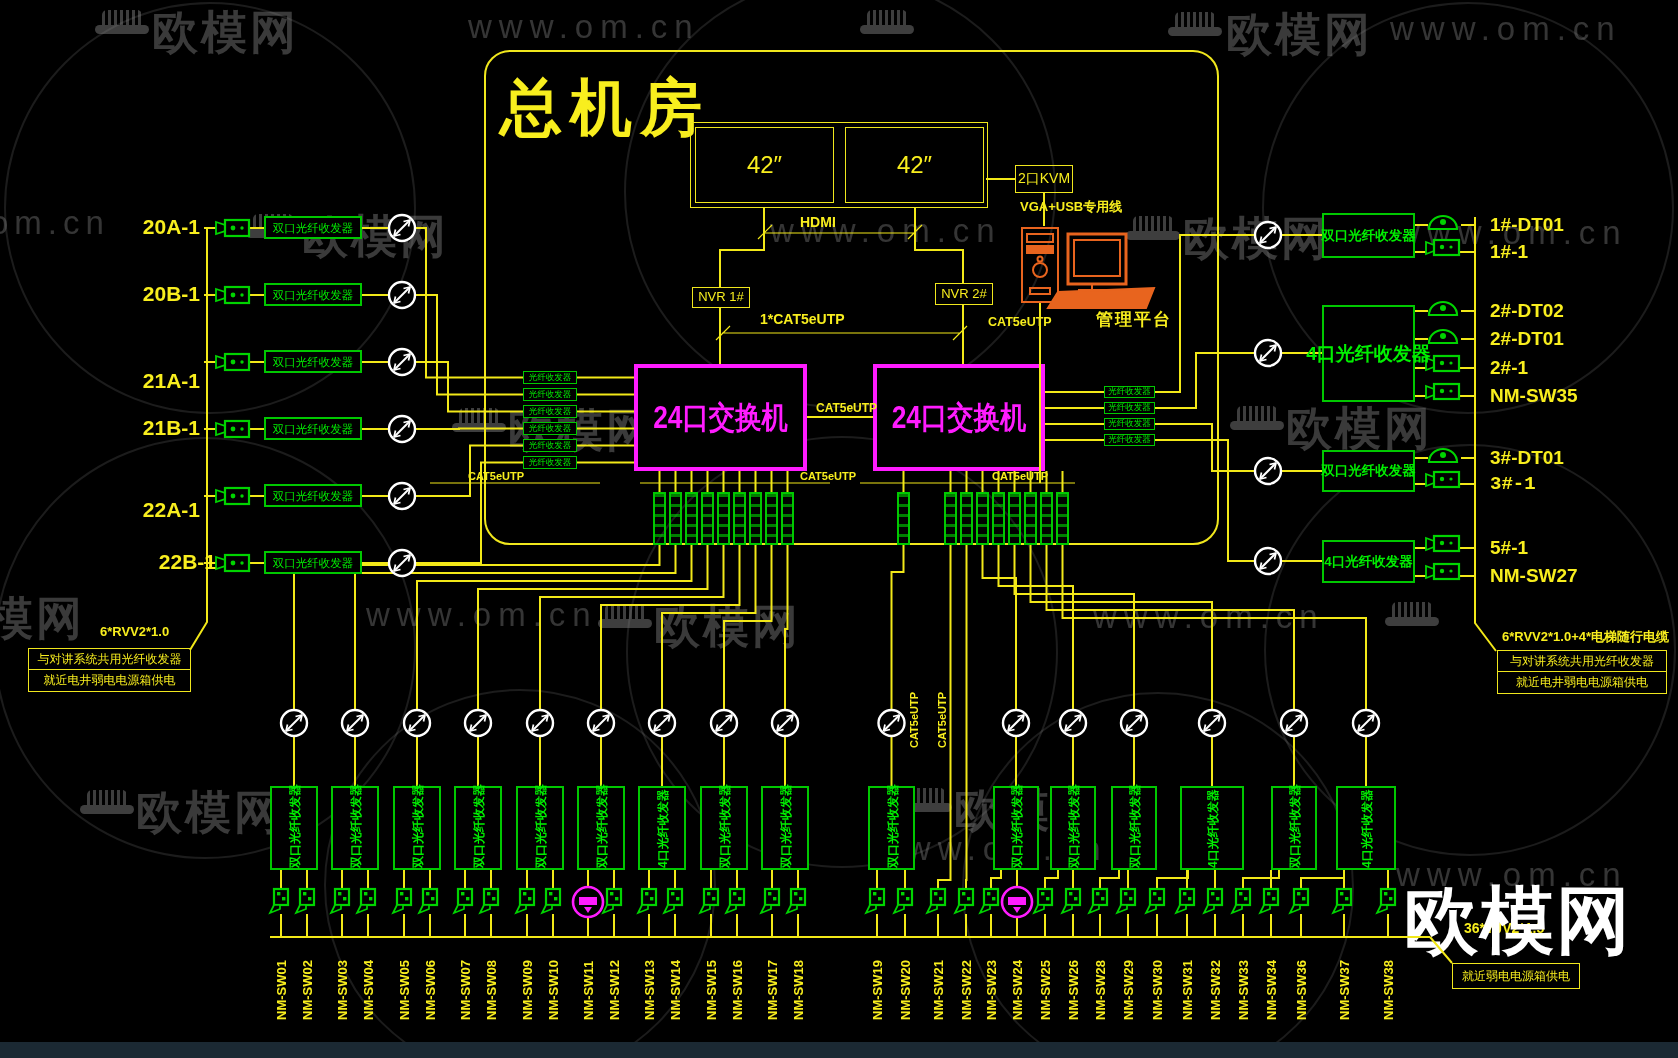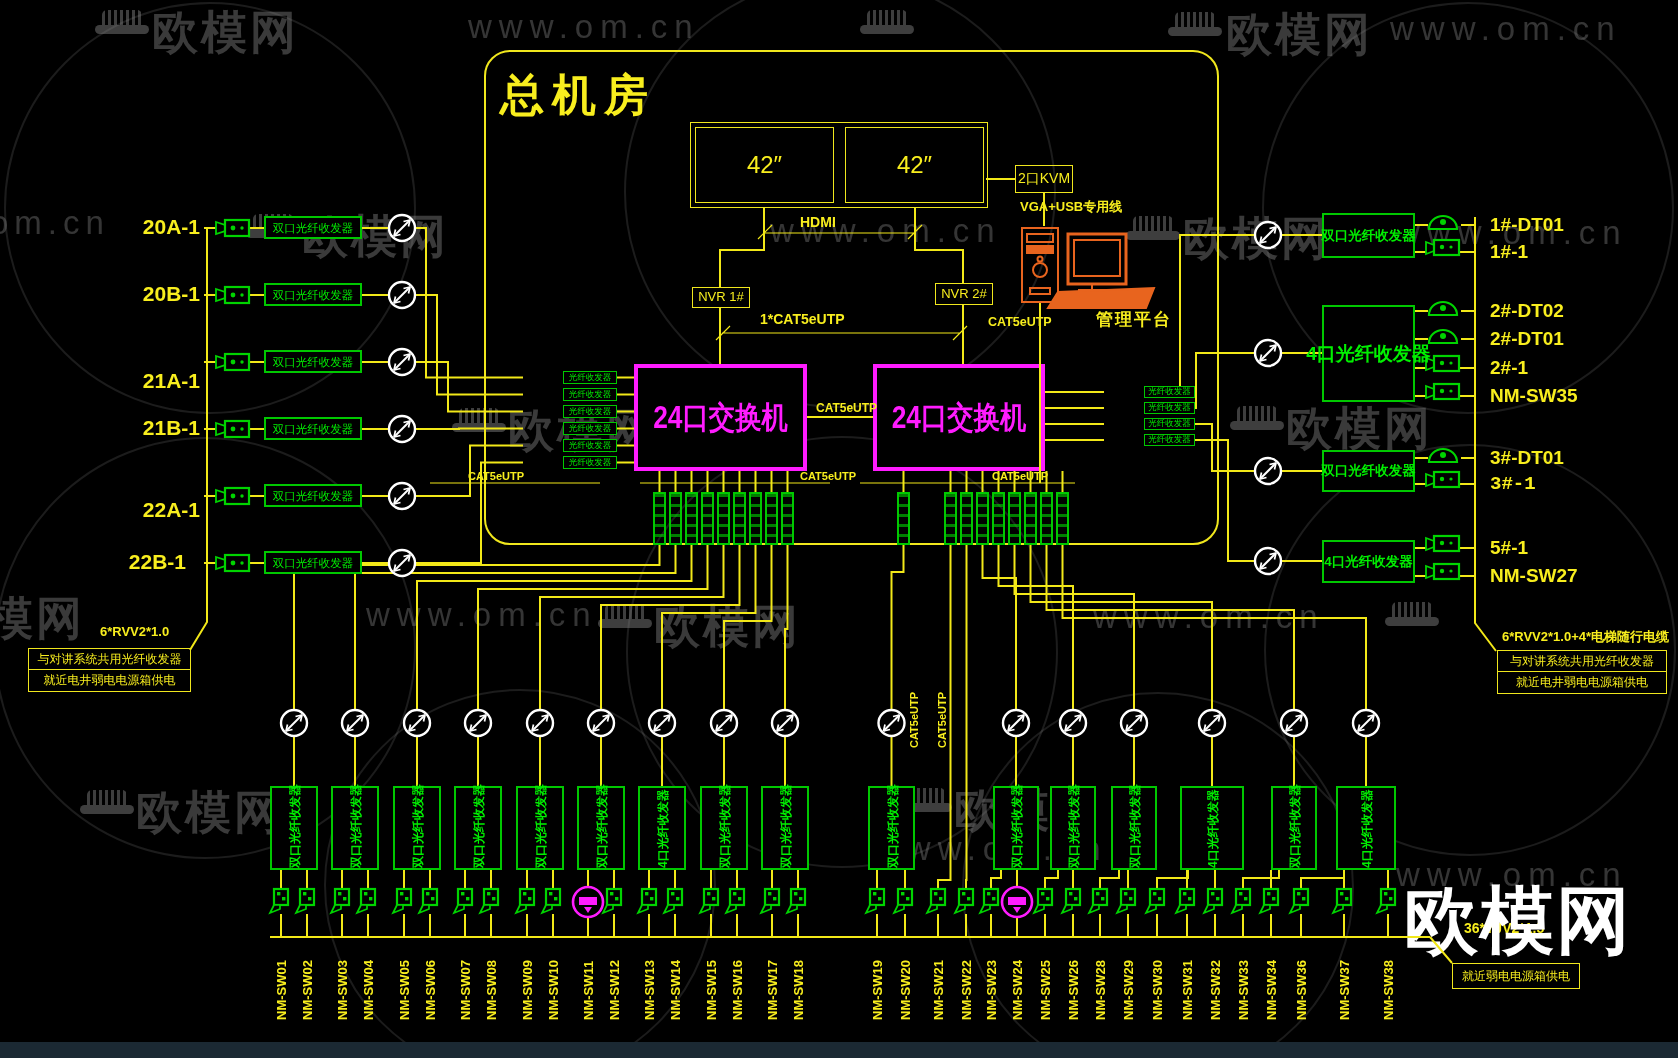--- a/index.html
+++ b/index.html
@@ -21,21 +21,21 @@
   
   .room{border:2px solid #f0e71d;border-radius:26px;}
   .ybox{border:2px solid #f0e71d;color:#f8ee1e;text-align:center;white-space:nowrap;}
   .gbox{border:2px solid #00c800;color:#00f000;text-align:center;white-space:nowrap;background:#000;}
   .swbox{border:4px solid #ff1cff;background:#000;}
   .swtxt{width:100%;height:100%;display:flex;align-items:center;justify-content:center;
          color:#ff1cff;font-weight:bold;font-size:31px;white-space:nowrap;transform:scaleX(.85);}
   .module{border:2px solid #00c800;background:
       repeating-linear-gradient(180deg,rgba(0,230,0,.55) 0 3px,transparent 3px 10px);}
   .minibox{border:1.5px solid #00c800;color:#00f000;font-size:8.5px;text-align:center;
-           white-space:nowrap;overflow:hidden;background:#000;margin-left:40px;}
+           white-space:nowrap;overflow:hidden;background:#000;}
   .rowid{font-size:21px;font-weight:bold;color:#f8ee1e;text-align:right;white-space:nowrap;}
   .rid{font-size:19px;font-weight:bold;color:#f8ee1e;white-space:nowrap;}
   .dimlab{font-size:13px;font-weight:bold;color:#f8ee1e;white-space:nowrap;}
   .vlab{position:absolute;width:76px;font-weight:bold;color:#f8ee1e;font-size:12px;white-space:nowrap;
         transform:rotate(-90deg) translateX(-76px);transform-origin:0 0;text-align:left;}
   .vdev{position:absolute;width:78px;font-weight:bold;color:#00f000;font-size:12px;white-space:nowrap;
         transform:rotate(-90deg) translateX(-78px);transform-origin:0 0;text-align:center;}
   .note{border:1.5px solid #f0e71d;}
   .note .r{height:50%;display:flex;align-items:center;justify-content:center;font-size:12px;
            color:#f8ee1e;white-space:nowrap;}
@@ -85,21 +85,21 @@
       <div class="sofa" style="left: 1385px; top: 602px;"></div>
       <div class="sofa" style="left: 80px; top: 790px;"></div>
       <div class="wm brand" style="left: 136px; top: 782px;">欧模网</div>
       <div class="sofa" style="left: 898px; top: 788px;"></div>
       <div class="wm brand" style="left: 954px; top: 780px;">欧模网</div>
       <div class="wm url" style="left: 876px; top: 830px;">www.om.cn</div>
       <div class="wm url" style="left: 1396px; top: 856px;">www.om.cn</div>
     </div>
 
   <div class="abs room" style="left:484px;top:50px;width:735px;height:495px;"></div>
-  <div class="abs yel" style="left:500px;top:66px;font-size:44px;font-weight:bold;letter-spacing:8px;">总机房</div>
+  <div class="abs yel" style="left:500px;top:66px;font-size:62px;font-weight:bold;letter-spacing:8px;">总机房</div>
 
   <div class="abs ybox" style="left:690px;top:122px;width:298px;height:86px;border-width:1.5px;"></div>
   <div class="abs ybox" style="left:695px;top:127px;width:139px;height:76px;line-height:74px;font-size:24px;border-width:1.5px;">42″</div>
   <div class="abs ybox" style="left:845px;top:127px;width:139px;height:76px;line-height:74px;font-size:24px;border-width:1.5px;">42″</div>
   <div class="abs dimlab" style="left:800px;top:214px;font-size:14px;">HDMI</div>
 
   <div class="abs ybox" style="left:692px;top:287px;width:58px;height:21px;line-height:18px;font-size:13px;border-width:1.5px;">NVR 1#</div>
   <div class="abs ybox" style="left:935px;top:283px;width:58px;height:22px;line-height:19px;font-size:13px;border-width:1.5px;">NVR 2#</div>
   <div class="abs dimlab" style="left:760px;top:311px;font-size:14px;">1*CAT5eUTP</div>
 
@@ -273,21 +273,21 @@
       <div class="rowid" style="position:absolute;left:126px;top:215px;width:74px;">20A-1</div>
       <div class="gbox" style="position:absolute;left:264px;top:216px;width:98px;height:23px;line-height:20px;font-size:11.5px;">双口光纤收发器</div>
       <div class="rowid" style="position:absolute;left:126px;top:282px;width:74px;">20B-1</div>
       <div class="gbox" style="position:absolute;left:264px;top:283px;width:98px;height:23px;line-height:20px;font-size:11.5px;">双口光纤收发器</div>
       <div class="rowid" style="position:absolute;left:126px;top:369px;width:74px;">21A-1</div>
       <div class="gbox" style="position:absolute;left:264px;top:350px;width:98px;height:23px;line-height:20px;font-size:11.5px;">双口光纤收发器</div>
       <div class="rowid" style="position:absolute;left:126px;top:416px;width:74px;">21B-1</div>
       <div class="gbox" style="position:absolute;left:264px;top:417px;width:98px;height:23px;line-height:20px;font-size:11.5px;">双口光纤收发器</div>
       <div class="rowid" style="position:absolute;left:126px;top:498px;width:74px;">22A-1</div>
       <div class="gbox" style="position:absolute;left:264px;top:484px;width:98px;height:23px;line-height:20px;font-size:11.5px;">双口光纤收发器</div>
-      <div class="rowid" style="position:absolute;left:112px;top:550px;width:74px;">22B-1</div>
+      <div class="rowid" style="position:absolute;left:142px;top:550px;width:74px;">22B-1</div>
       <div class="gbox" style="position:absolute;left:264px;top:551px;width:98px;height:23px;line-height:20px;font-size:11.5px;">双口光纤收发器</div>
       <div class="minibox" style="position:absolute;left:523px;top:371px;width:54px;height:13px;line-height:10px;">光纤收发器</div>
       <div class="minibox" style="position:absolute;left:523px;top:388px;width:54px;height:13px;line-height:10px;">光纤收发器</div>
       <div class="minibox" style="position:absolute;left:523px;top:405px;width:54px;height:13px;line-height:10px;">光纤收发器</div>
       <div class="minibox" style="position:absolute;left:523px;top:422px;width:54px;height:13px;line-height:10px;">光纤收发器</div>
       <div class="minibox" style="position:absolute;left:523px;top:439px;width:54px;height:13px;line-height:10px;">光纤收发器</div>
       <div class="minibox" style="position:absolute;left:523px;top:456px;width:54px;height:13px;line-height:10px;">光纤收发器</div>
       <div class="minibox" style="position:absolute;left:1104px;top:386px;width:51px;height:12px;line-height:9px;">光纤收发器</div>
       <div class="minibox" style="position:absolute;left:1104px;top:402px;width:51px;height:12px;line-height:9px;">光纤收发器</div>
       <div class="minibox" style="position:absolute;left:1104px;top:418px;width:51px;height:12px;line-height:9px;">光纤收发器</div>

